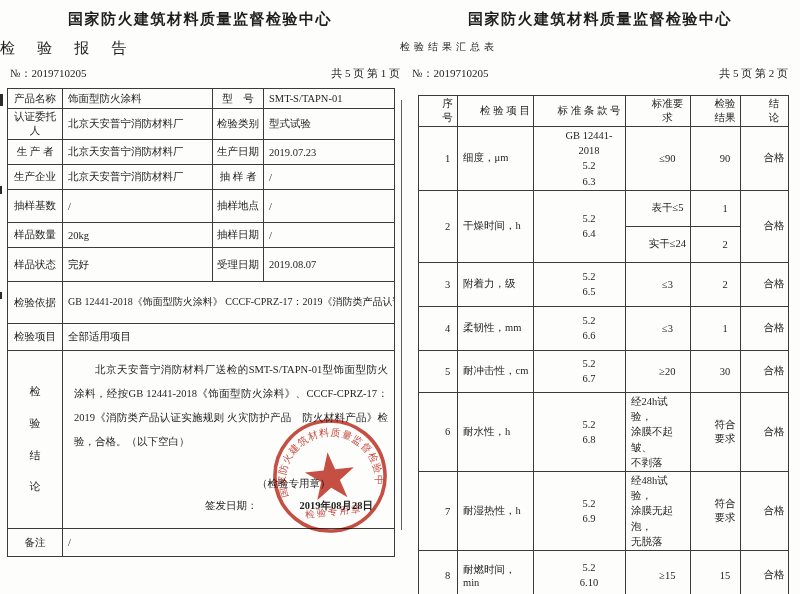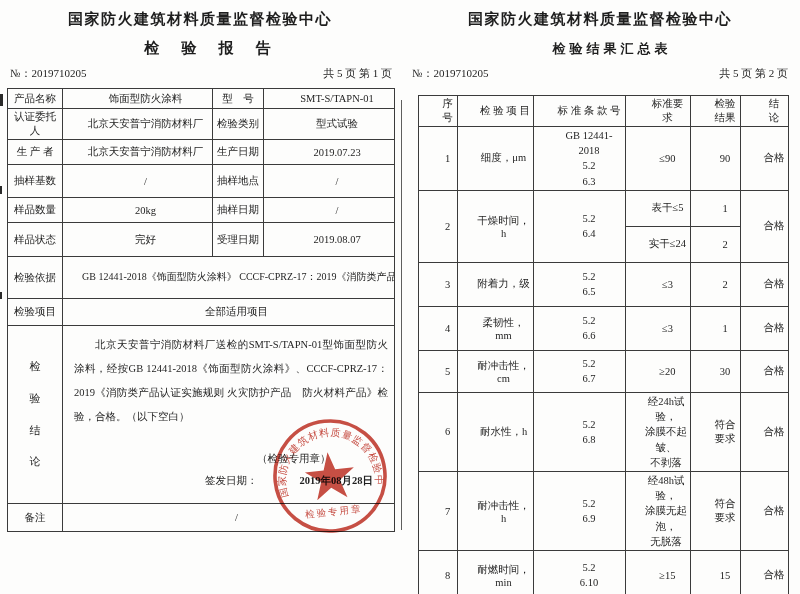--- a/index.html
+++ b/index.html
@@ -2,28 +2,28 @@
 <html><head>
 <meta charset="utf-8">
 <style>
   html,body{margin:0;padding:0;}
   body{width:800px;height:594px;position:relative;background:#fdfdfc;color:#1e1e1e;
        font-family:"Liberation Serif",serif;overflow:hidden;}
   .page{position:absolute;top:0;width:400px;height:594px;background:#fdfdfc;}
   #page1{left:0;} #page2{left:400px;}
   .org-title{position:absolute;left:0;width:100%;text-align:center;font-weight:bold;
        font-size:15px;letter-spacing:1.5px;font-family:"Liberation Sans",sans-serif;}
-  .doc-title{position:absolute;left:12px;width:100%;text-align:center;font-weight:bold;
+  .doc-title{position:absolute;left:0;width:100%;font-weight:normal;
        font-size:15px;font-family:"Liberation Sans",sans-serif;}
   .meta{position:absolute;font-size:11px;text-align:right;}
   table{border-collapse:collapse;table-layout:fixed;position:absolute;}
   td{border:1px solid #3b3b3b;font-size:10.5px;padding:1px 3px;overflow:hidden;
      vertical-align:middle;}
   .lbl{text-align:center;}
-  .val{padding-left:19px;text-align:center;}
+  .val{padding-left:5px;text-align:left;}
   .ctr{text-align:center;padding-left:22px;}
   .pre{white-space:pre-line;line-height:1.45;}
   .vert{white-space:pre-line;text-align:center;line-height:2.9;font-size:11px;}
   .small{font-size:10px;white-space:nowrap;}
   .concl-cell{position:relative;vertical-align:top;}
   .concl-text{margin:6px 3px 0 8px;text-indent:2em;line-height:2.3;text-align:justify;}
   .seal-note{position:absolute;left:194px;top:126px;}
   .issue-line{position:absolute;left:142px;top:148px;white-space:nowrap;}
   .issue-date{margin-left:42px;font-weight:bold;}
   .sign-row{position:absolute;left:10px;top:550px;width:384px;height:44px;font-size:11.5px;}
@@ -37,21 +37,21 @@
 </head>
 <body>
 
 <div class="page" id="page1">
   <div class="org-title" style="top:10px;">国家防火建筑材料质量监督检验中心</div>
   <div class="doc-title" style="top:39px;letter-spacing:9px;">检 验 报 告</div>
 
   <div class="meta" style="left:10px;top:66px;">
     <span>№：</span><span>2019710205</span>
   </div>
-  <div class="meta" style="right:8px;top:66px;">共 5 页 第 1 页</div>
+  <div class="meta" style="right:0;top:66px;">共 5 页 第 1 页</div>
 
   <table style="left:7px;top:88px;width:387px;">
     <colgroup>
         <col style="width:55px">
         <col style="width:150px">
         <col style="width:51px">
         <col style="width:131px">
       </colgroup>
     <tbody>
         <tr style="height:20px">
@@ -65,20 +65,26 @@
       <td class="val">北京天安普宁消防材料厂</td>
       <td class="lbl">检验类别</td>
       <td class="val">型式试验</td>
     </tr>
     <tr style="height:25px">
       <td class="lbl">生 产 者</td>
       <td class="val">北京天安普宁消防材料厂</td>
       <td class="lbl">生产日期</td>
       <td class="val">2019.07.23</td>
     </tr>
+    <tr style="height:25px">
+      <td class="lbl">生产企业</td>
+      <td class="val">北京天安普宁消防材料厂</td>
+      <td class="lbl">抽 样 者</td>
+      <td class="val">/</td>
+    </tr>
     <tr style="height:33px">
       <td class="lbl">抽样基数</td>
       <td class="val">/</td>
       <td class="lbl">抽样地点</td>
       <td class="val">/</td>
     </tr>
     <tr style="height:25px">
       <td class="lbl">样品数量</td>
       <td class="val">20kg</td>
       <td class="lbl">抽样日期</td>
@@ -130,21 +136,21 @@
   </svg>
 
 
   <div class="artifact" style="left:0;top:94px;width:3px;height:12px;"></div>
   <div class="artifact" style="left:0;top:186px;width:2px;height:8px;"></div>
   <div class="artifact" style="left:0;top:292px;width:2px;height:7px;"></div>
 </div>
 
 <div class="page" id="page2">
   <div class="org-title" style="top:10px;">国家防火建筑材料质量监督检验中心</div>
-  <div class="doc-title" style="top:40px;font-size:13px;letter-spacing:4px;">检验结果汇总表</div>
+  <div class="doc-title" style="top:40px;font-size:10px;letter-spacing:4px;">检验结果汇总表</div>
 
   <div class="meta" style="left:12px;top:66px;">
     <span>№：</span><span>2019710205</span>
   </div>
   <div class="meta" style="right:12px;top:66px;">共 5 页 第 2 页</div>
 
   <table style="left:18px;top:95px;width:370px;">
     <colgroup>
         <col style="width:39px">
         <col style="width:76px">
@@ -218,21 +224,21 @@
       <td class="ctr pre">5.2
 6.8</td>
       <td class="val pre">经24h试验，
 涂膜不起皱、
 不剥落</td>
       <td class="ctr">符合要求</td>
       <td class="ctr">合格</td>
     </tr>
     <tr style="height:50px">
       <td class="ctr">7</td>
-      <td class="val">耐冲击性，h</td>
+      <td class="val">耐湿热性，h</td>
       <td class="ctr pre">5.2
 6.9</td>
       <td class="val pre">经48h试验，
 涂膜无起泡，
 无脱落</td>
       <td class="ctr">符合要求</td>
       <td class="ctr">合格</td>
     </tr>
     <tr style="height:49px">
       <td class="ctr">8</td>

